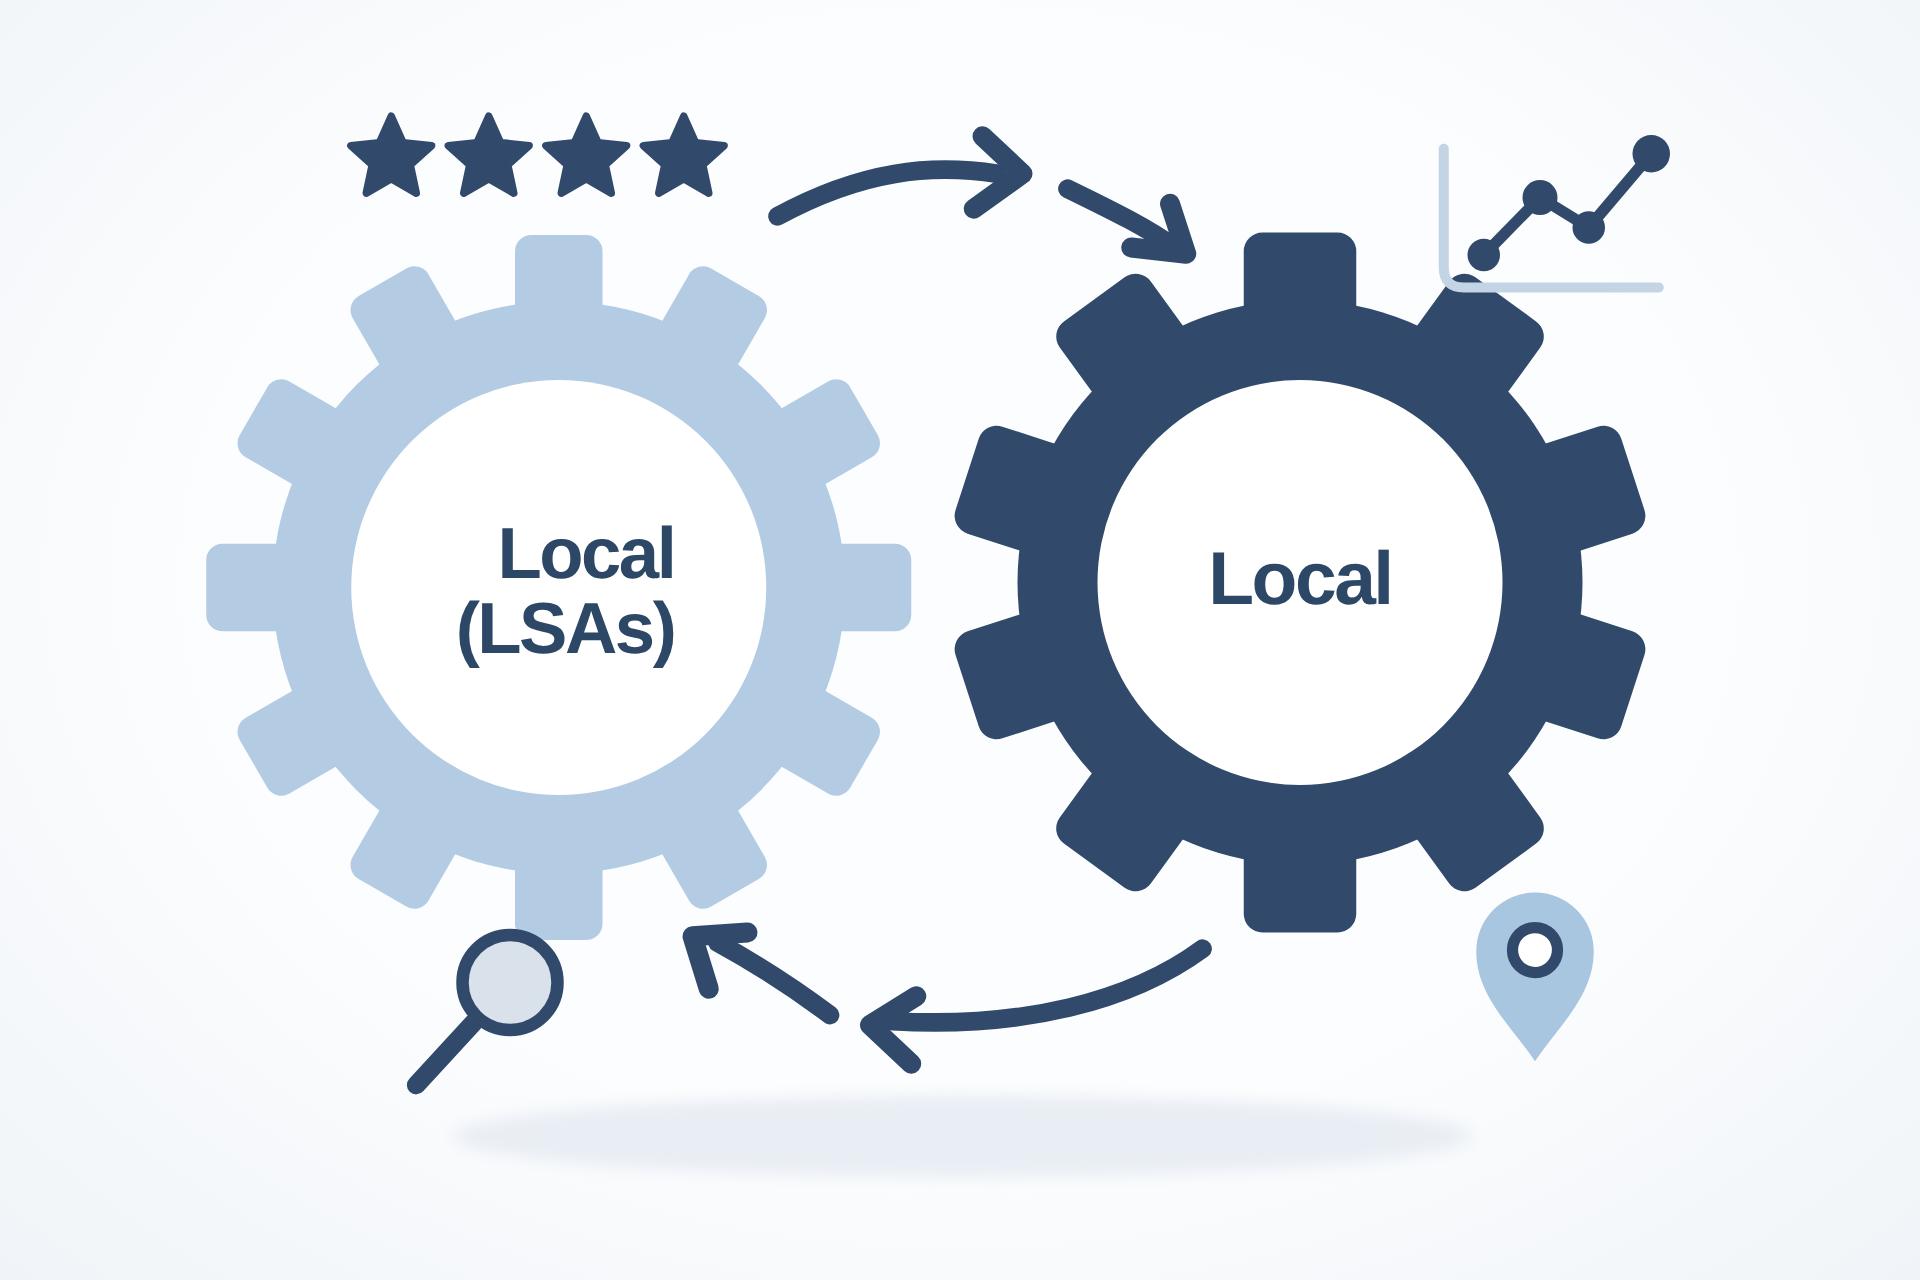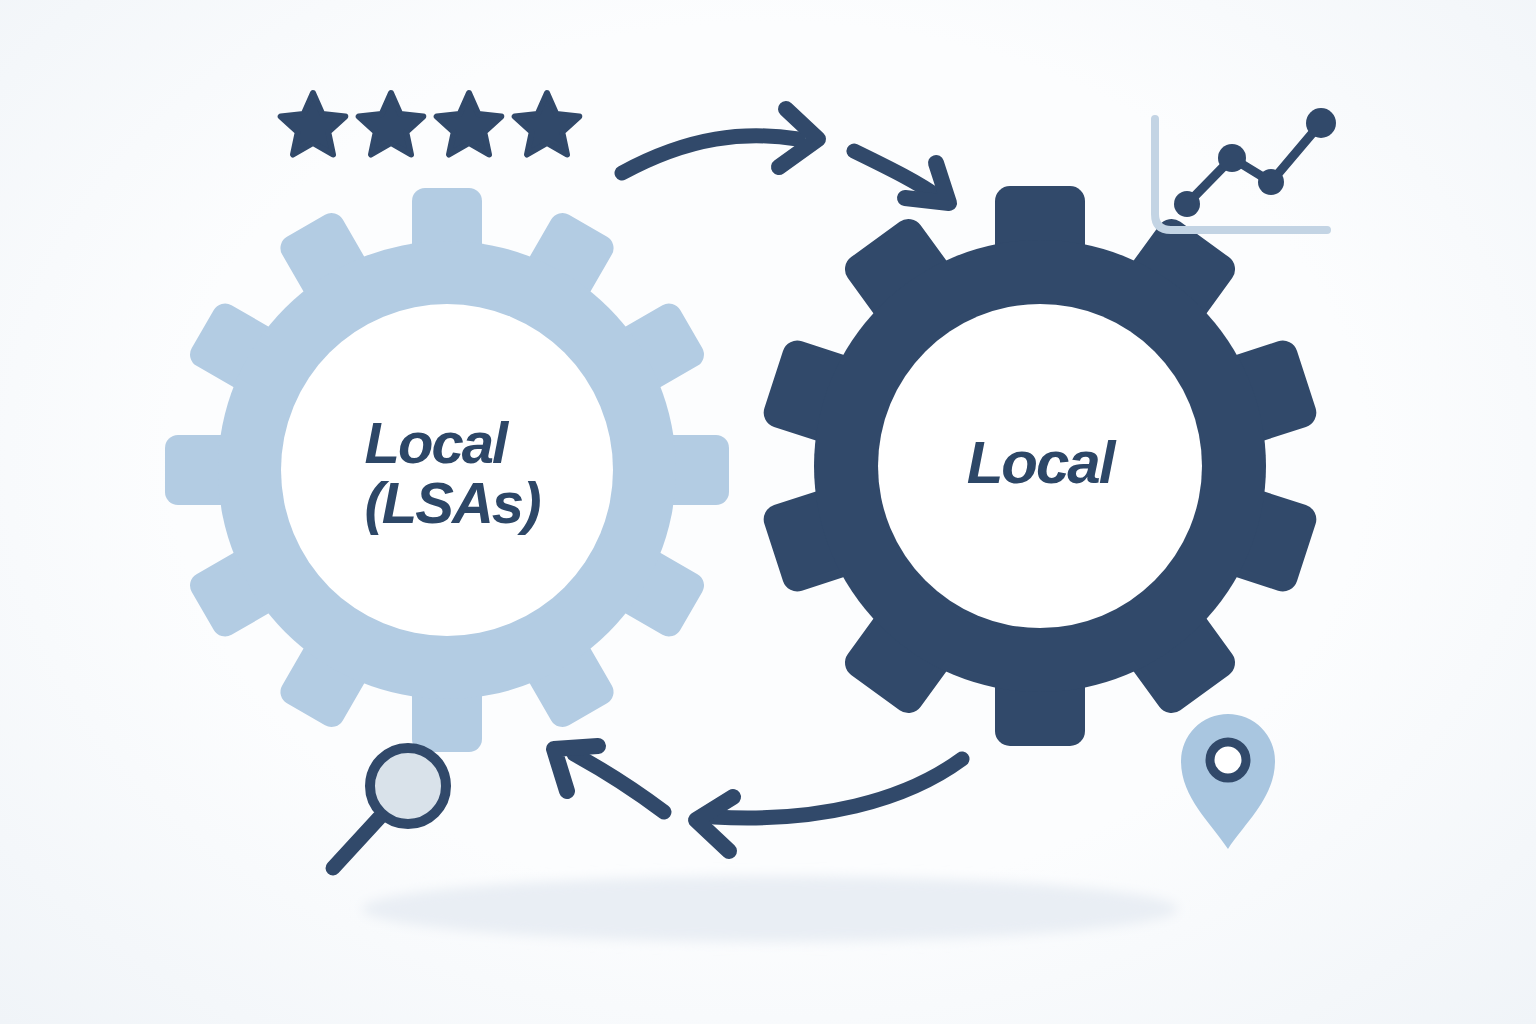--- a/index.html
+++ b/index.html
@@ -20,22 +20,22 @@
   .light-fill{fill:var(--lightblue,#B3CCE3);}
   .white-fill{fill:var(--white,#fff);}
   .pin-fill{fill:var(--pinblue,#A9C6E0);}
   .shadow-fill{fill:var(--shadow,#E9EEF4);}
   .stroke-navy{stroke:var(--navy,#31496A);fill:none;stroke-linecap:round;stroke-linejoin:round;}
   .stroke-axis{stroke:var(--axisblue,#C3D4E4);fill:none;stroke-linecap:round;stroke-linejoin:round;}
   .lens{fill:var(--lensfill,#D9E2EA);stroke:var(--navy,#31496A);}
 
   .label{
     position:absolute;transform:translate(-50%,-50%);
-    text-align:left;font-weight:700;color:var(--textnavy,#2D4767);
-    letter-spacing:-2px;white-space:nowrap;font-style:italic;
+    text-align:right;font-weight:700;color:var(--textnavy,#2D4767);
+    letter-spacing:-2px;white-space:nowrap;
   }
   .label span{display:block;}
   .label-lsa{left:452px;top:473px;font-size:58px;line-height:60px;}
   .label-seo{left:1040px;top:463px;font-size:60px;line-height:62px;}
 </style>
 </head>
 <body>
 
 <div class="canvas">
 

